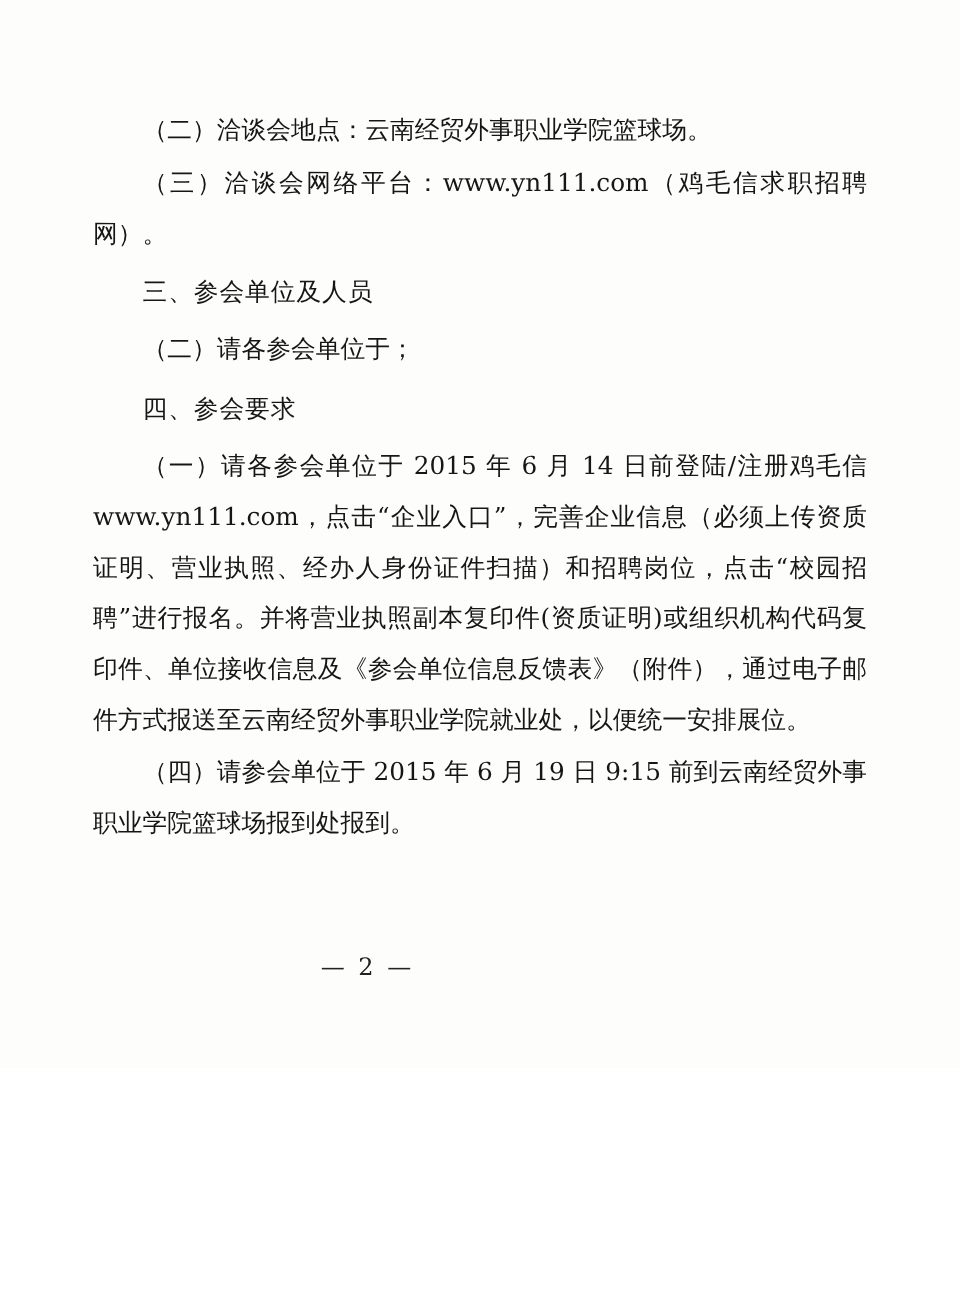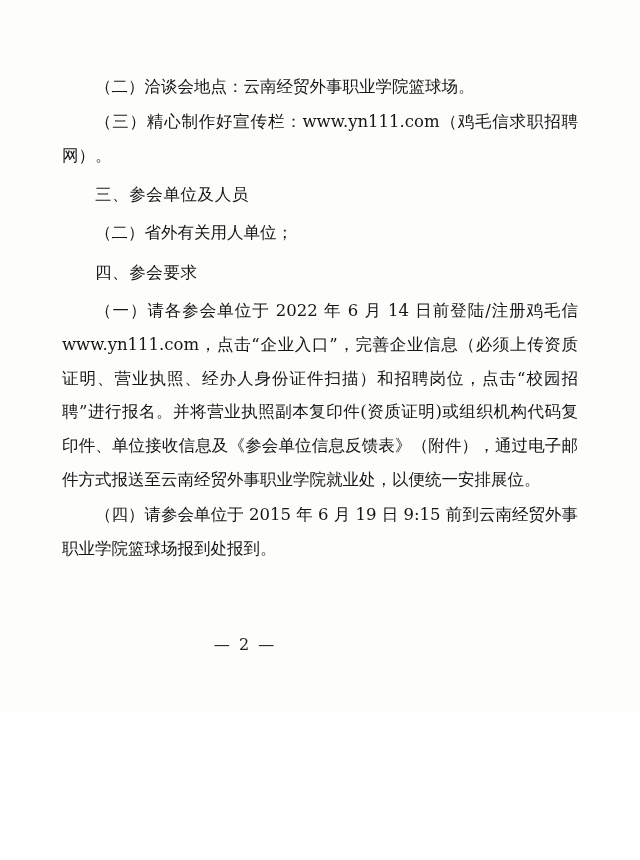--- a/index.html
+++ b/index.html
@@ -59,31 +59,31 @@
   }
 </style>
 </head>
 <body>
 
 <div class="page">
   <div class="doc-body">
 
     <p class="para">（二）洽谈会地点：云南经贸外事职业学院篮球场。</p>
 
-    <p class="para">（三）精心制作好宣传栏：www.yn111.com（鸡毛信求职招聘网）。</p>
+    <p class="para">（三）洽谈会网络平台：www.yn111.com（鸡毛信求职招聘网）。</p>
 
     <p class="heading">三、参会单位及人员</p>
 
 
-    <p class="para">（二）省外有关用人单位；</p>
+    <p class="para">（二）请各参会单位于；</p>
 
 
     <p class="heading">四、参会要求</p>
 
-    <p class="para">（一）请各参会单位于 2022 年 6 月 14 日前登陆/注册鸡毛信 www.yn111.com，点击“企业入口”，完善企业信息（必须上传资质证明、营业执照、经办人身份证件扫描）和招聘岗位，点击“校园招聘”进行报名。并将营业执照副本复印件(资质证明)或组织机构代码复印件、单位接收信息及《参会单位信息反馈表》（附件），通过电子邮件方式报送至云南经贸外事职业学院就业处，以便统一安排展位。</p>
+    <p class="para">（一）请各参会单位于 2015 年 6 月 14 日前登陆/注册鸡毛信 www.yn111.com，点击“企业入口”，完善企业信息（必须上传资质证明、营业执照、经办人身份证件扫描）和招聘岗位，点击“校园招聘”进行报名。并将营业执照副本复印件(资质证明)或组织机构代码复印件、单位接收信息及《参会单位信息反馈表》（附件），通过电子邮件方式报送至云南经贸外事职业学院就业处，以便统一安排展位。</p>
 
 
 
     <p class="para">（四）请参会单位于 2015 年 6 月 19 日 9:15 前到云南经贸外事职业学院篮球场报到处报到。</p>
 
   </div>
 
   <div class="footer">
     <span class="footer-inner">— 2 —</span>
   </div>

